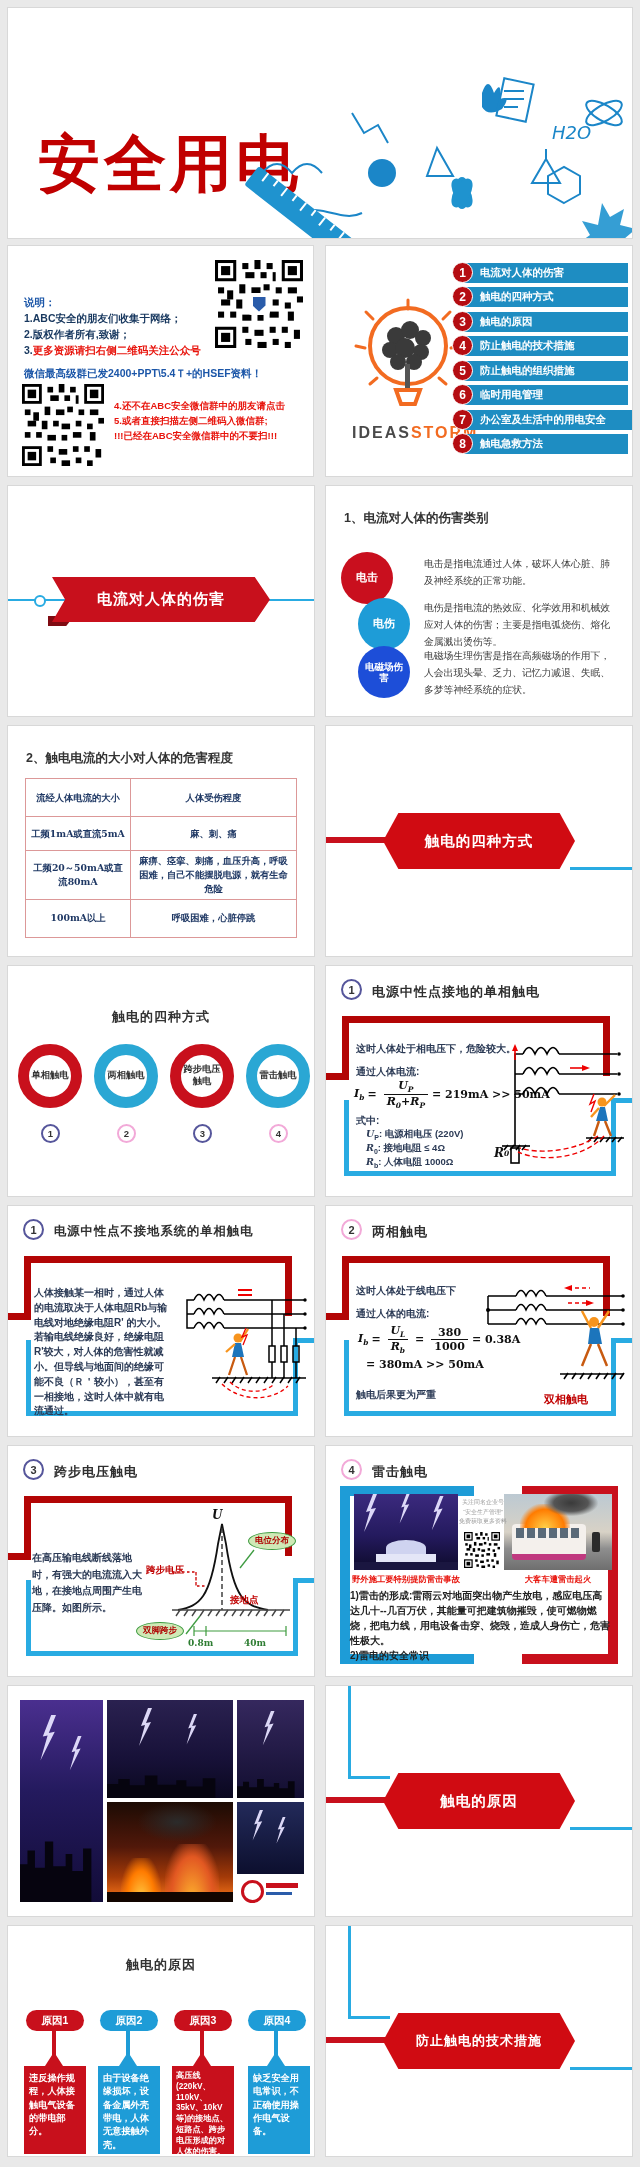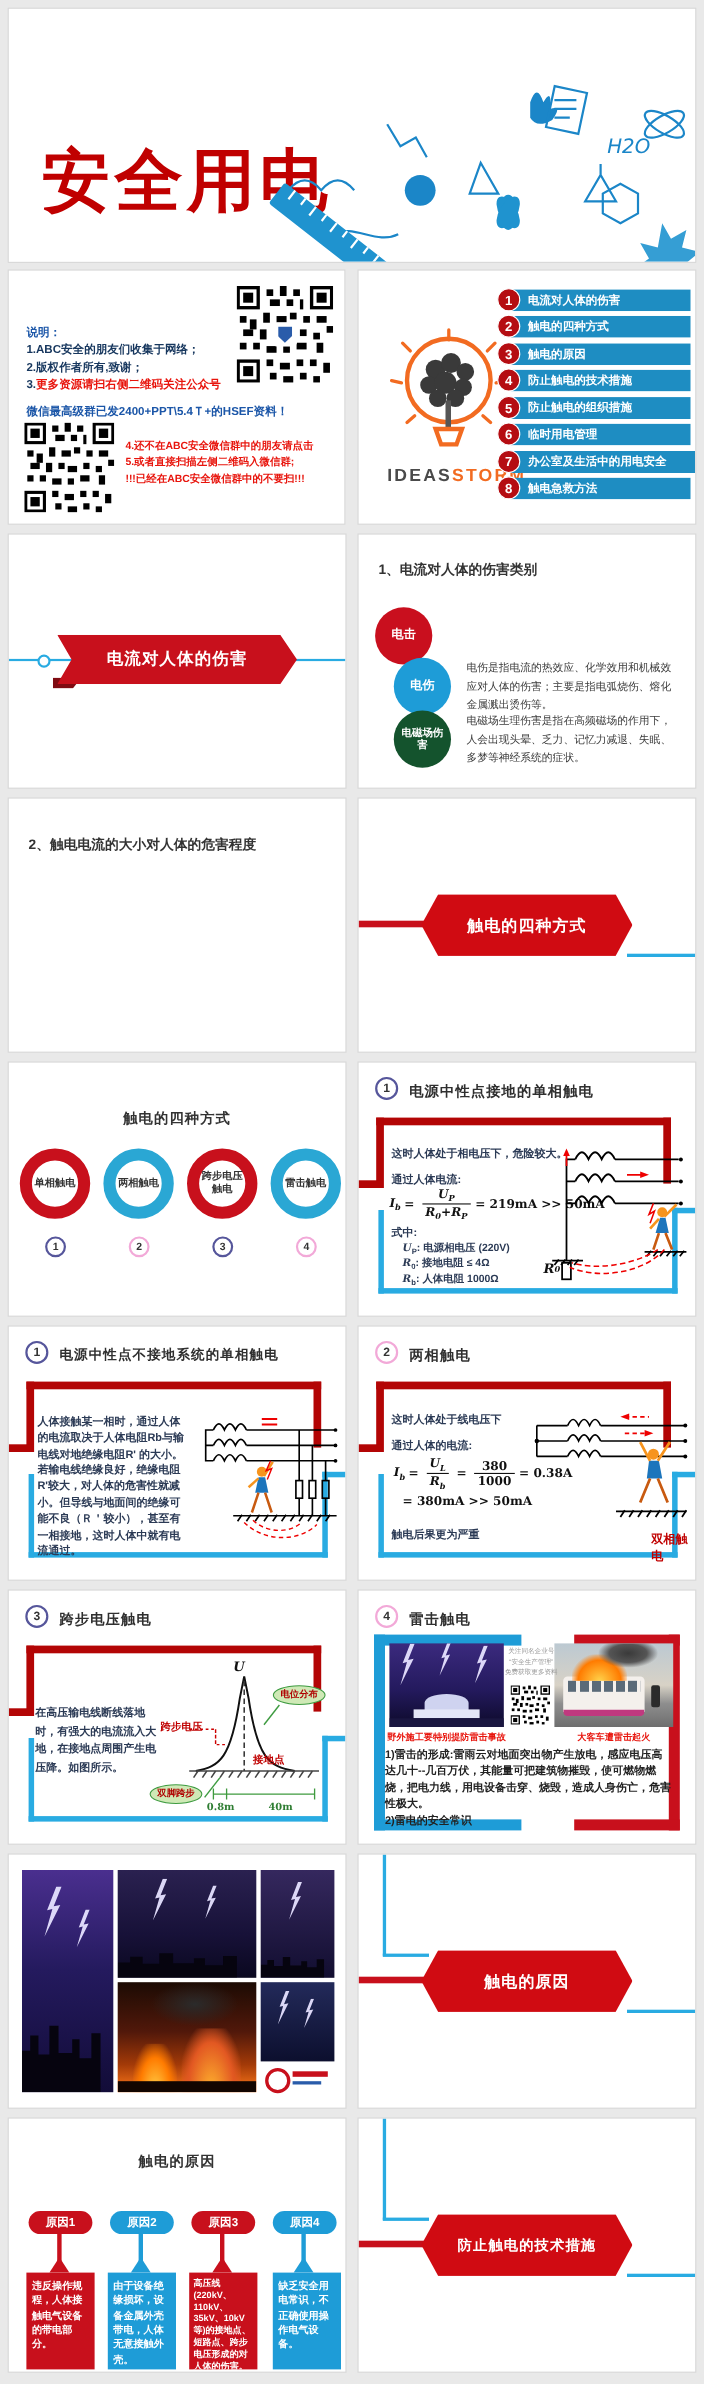--- a/index.html
+++ b/index.html
@@ -270,28 +270,49 @@
     <div class="banner-ring"></div>
     <div class="banner-shadow"></div>
     <div class="banner">
         <span>电流对人体的伤害</span>
       </div>
   </section>
 
   <section class="slide" style="left:326px;top:486px;width:306px;height:230px;">
     <div class="s3r-title" style="left:18px;top:24px;">1、电流对人体的伤害类别</div>
     <div class="hbadge" style="left:15px;top:66px;background:#c90f1e;">电击</div>
+    <div class="hdesc" style="left:98px;top:70px;">电击是指电流通过人体，破坏人体心脏、肺及神经系统的正常功能。</div>
     <div class="hbadge" style="left:32px;top:112px;background:#1e9cd7;">电伤</div>
     <div class="hdesc" style="left:98px;top:114px;">电伤是指电流的热效应、化学效用和机械效应对人体的伤害；主要是指电弧烧伤、熔化金属溅出烫伤等。</div>
-    <div class="hbadge" style="left:32px;top:160px;background:#14532d;font-size:9.5px;padding:0 4px;box-sizing:border-box;text-align:center;">电磁场伤害</div>
+    <div class="hbadge" style="left:32px;top:160px;background:#1d4ed8;font-size:9.5px;padding:0 4px;box-sizing:border-box;text-align:center;">电磁场伤害</div>
     <div class="hdesc" style="left:98px;top:162px;">电磁场生理伤害是指在高频磁场的作用下，人会出现头晕、乏力、记忆力减退、失眠、多梦等神经系统的症状。</div>
   </section>
 
   <section class="slide" style="left:8px;top:726px;width:306px;height:230px;">
-    <div class="sec-title" style="left:18px;top:24px;margin-top:10px;">2、触电电流的大小对人体的危害程度</div>
+    <div class="sec-title" style="left:18px;top:24px;">2、触电电流的大小对人体的危害程度</div>
+    <table class="dmg-table">
+      <tbody>
+          <tr style="height:38px;">
+            <td class="c0">流经人体电流的大小</td>
+            <td>人体受伤程度</td>
+          </tr>
+      <tr style="height:34px;">
+            <td class="c0">工频1mA或直流5mA</td>
+            <td>麻、刺、痛</td>
+          </tr>
+      <tr style="height:46px;">
+            <td class="c0">工频20～50mA或直流80mA</td>
+            <td>麻痹、痉挛、刺痛，血压升高，呼吸困难，自己不能摆脱电源，就有生命危险</td>
+          </tr>
+      <tr style="height:38px;">
+            <td class="c0">100mA以上</td>
+            <td>呼吸困难，心脏停跳</td>
+          </tr>
+    </tbody>
+      </table>
   </section>
 
   <section class="slide" style="left:326px;top:726px;width:306px;height:230px;">
     <div class="dv-red"></div>
     <div class="dv-blue"></div>
     <div class="hex">
         <span>触电的四种方式</span>
       </div>
   </section>
 
@@ -474,21 +495,21 @@
         <circle cx="118" cy="46" r="5" fill="#f7941d"></circle>
         <path d="M114,52 h9 l3,16 h-14 z" fill="#1c75bc"></path>
         <path d="M115,52 l-9,-17 M122,52 l11,-17" stroke="#f7941d" stroke-width="2.5"></path>
         <path d="M115,68 l-9,22 M122,68 l9,22" stroke="#c85a10" stroke-width="2.5"></path>
       </g>
       <g stroke="#000" stroke-width="1.6">
         <path d="M84,98 h64"></path>
         <path d="M88,103 l4,-6 M96,103 l4,-6 M104,103 l4,-6 M112,103 l4,-6 M120,103 l4,-6 M128,103 l4,-6 M136,103 l4,-6 M144,103 l4,-6"></path>
       </g>
     </svg>
-    <div class="diag-label" style="left:218px;top:186px;font-size:11px;margin-left:48px;">双相触电</div>
+    <div class="diag-label" style="left:218px;top:186px;font-size:11px;">双相触电</div>
   </section>
 
   <section class="slide" style="left:8px;top:1446px;width:306px;height:230px;">
     <div class="nbadge p">3</div>
     <div class="dtitle">跨步电压触电</div>
     <div class="rk r-top"></div>
       <div class="rk r-left"></div>
       <div class="rk r-jog"></div>
       <div class="rk r-right"></div>
     <div class="cy b-bot"></div>

